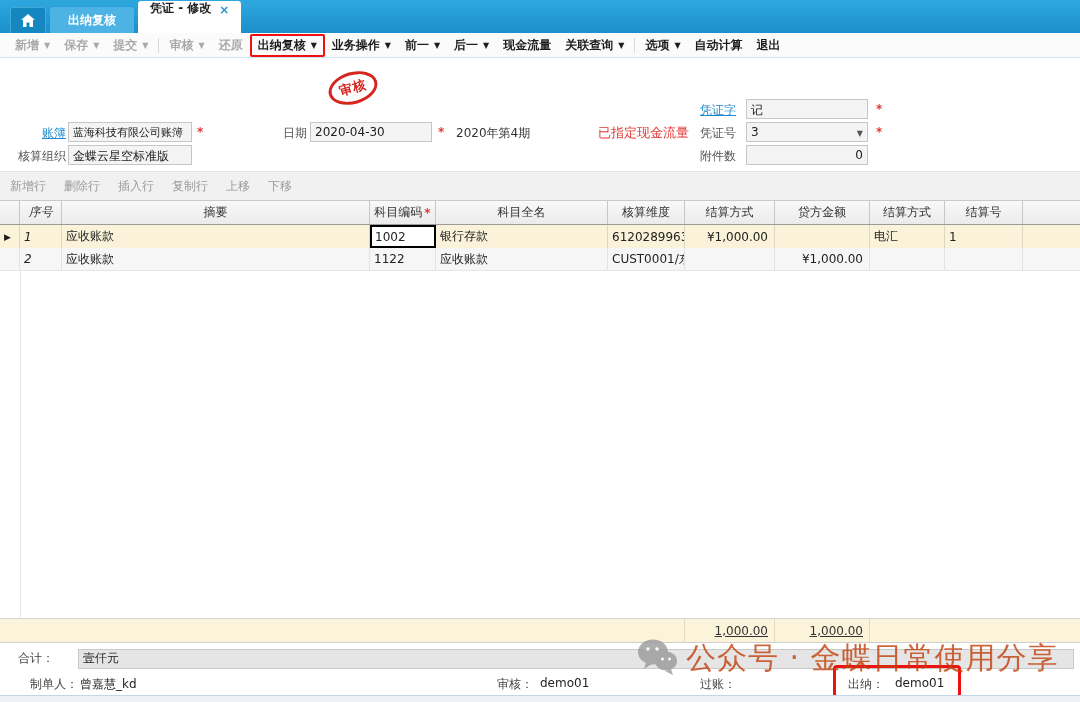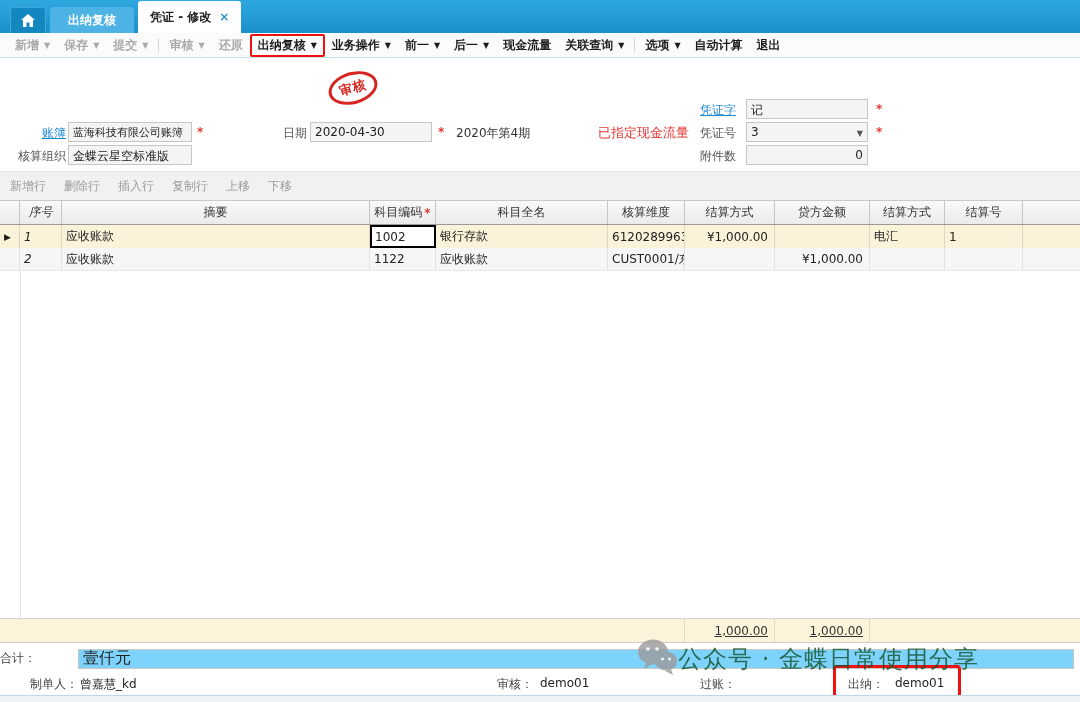--- a/index.html
+++ b/index.html
@@ -9,21 +9,21 @@
     font-size:12px; color:#222; background:#fff; position:relative; overflow:hidden;
   }
   
   .tabbar{position:absolute;left:0;top:0;width:1080px;height:33px;
     background:linear-gradient(#2ea7df,#1b90cb);display:flex;align-items:flex-end;padding-left:10px;}
   .tab{height:26px;display:flex;align-items:center;justify-content:center;
     border-radius:3px 3px 0 0;margin-right:4px;cursor:pointer;}
   .tab-home{width:36px;background:#1487c0;border:1px solid #3fa9d8;border-bottom:none;}
   .tab-home svg{display:block;}
   .tab-blue{background:#4cb3e4;color:#fff;font-weight:bold;padding:0 18px;}
-  .tab-active{background:#fff;color:#222;font-weight:bold;padding:16px 12px;height:27px;}
+  .tab-active{background:#fff;color:#222;font-weight:bold;padding:16px 12px;height:27px;align-items:flex-end;}
   .tab-close{color:#2b95cc;font-weight:bold;margin-left:8px;font-size:12px;cursor:pointer;}
   
   .toolbar{position:absolute;left:0;top:33px;width:1080px;height:25px;background:#fbfbfb;
     border-bottom:1px solid #cfe3f1;display:flex;align-items:center;padding-left:8px;}
   .titem{display:flex;align-items:center;padding:2px 7px;font-weight:bold;color:#1c1c1c;cursor:pointer;white-space:nowrap;}
   .titem .caret{font-size:8px;margin-left:5px;}
   .titem.disabled{color:#a9a9a9;}
   .titem.hl{border:2px solid #ef1010;border-radius:2px;padding:1px 6px;}
   .tsep{width:1px;height:15px;background:#d9d9d9;margin:0 3px;}
   
@@ -64,32 +64,32 @@
   .col-method{width:75px;}.col-setno{width:78px;}.col-tail{flex:1;border-right:none!important;}
   .gridvoid{position:absolute;left:20px;top:271px;height:347px;width:1px;background:#e6e6e6;}
   
   .trow{position:absolute;left:0;top:618px;width:1080px;height:25px;display:flex;
     background:#fbf3da;border-top:1px solid #d5d5d5;border-bottom:1px solid #cfcfcf;}
   .tcell{display:flex;align-items:center;overflow:hidden;white-space:nowrap;color:#333;}
   .tcell.sep{border-right:1px solid #e2dbc4;}
   .tcell.num{justify-content:flex-end;padding-right:6px;text-decoration:underline;}
   
   .sumrow{position:absolute;left:0;top:645px;width:1080px;height:27px;display:flex;align-items:center;}
-  .sumrow .lbl{width:78px;text-align:left;color:#444;padding-right:6px;}
-  .suminput{width:996px;height:20px;border:1px solid #c9c9c9;background:#7dd3fc;font-size:16px;
+  .sumrow .lbl{width:78px;text-align:center;color:#444;padding-right:6px;}
+  .suminput{width:996px;height:20px;border:1px solid #c9c9c9;background:#e5e5e5;font-size:12px;
     padding:2px 4px;font-family:inherit;color:#222;}
   .inforow{position:absolute;left:0;top:672px;width:1080px;height:23px;color:#444;}
   .inforow .ilabel{position:absolute;white-space:nowrap;color:#444;}
   .inforow .ival{position:absolute;white-space:nowrap;color:#222;}
   .redbox{position:absolute;left:833px;top:-7px;width:128px;height:33px;border:3px solid #ef1010;border-radius:4px;}
   .bstrip{position:absolute;left:0;top:695px;width:1080px;height:7px;background:#eef2f6;border-top:1px solid #c3d6e8;}
   
   .watermark{position:absolute;left:636px;top:638px;display:flex;align-items:center;
     opacity:.8;pointer-events:none;z-index:50;}
-  .watermark .wmtext{font-size:24px;color:#14532d;letter-spacing:1px;white-space:nowrap;}
+  .watermark .wmtext{font-size:30px;color:#c2410c;letter-spacing:1px;white-space:nowrap;margin-left:8px;}
 </style>
 </head>
 <body>
 
 <div class="tabbar">
   <div class="tab tab-home">
     <span>
       <svg width="14" height="13" viewBox="0 0 14 13">
           <path d="M7 0 L14 6 H12 V13 H8.5 V8.5 H5.5 V13 H2 V6 H0 Z" fill="#fff"></path>
         </svg>

